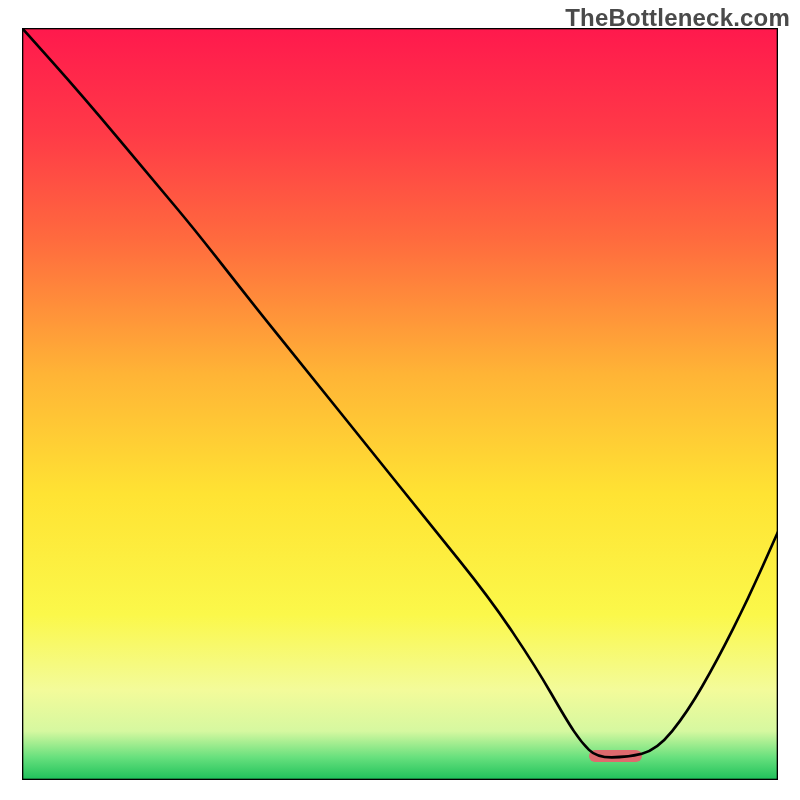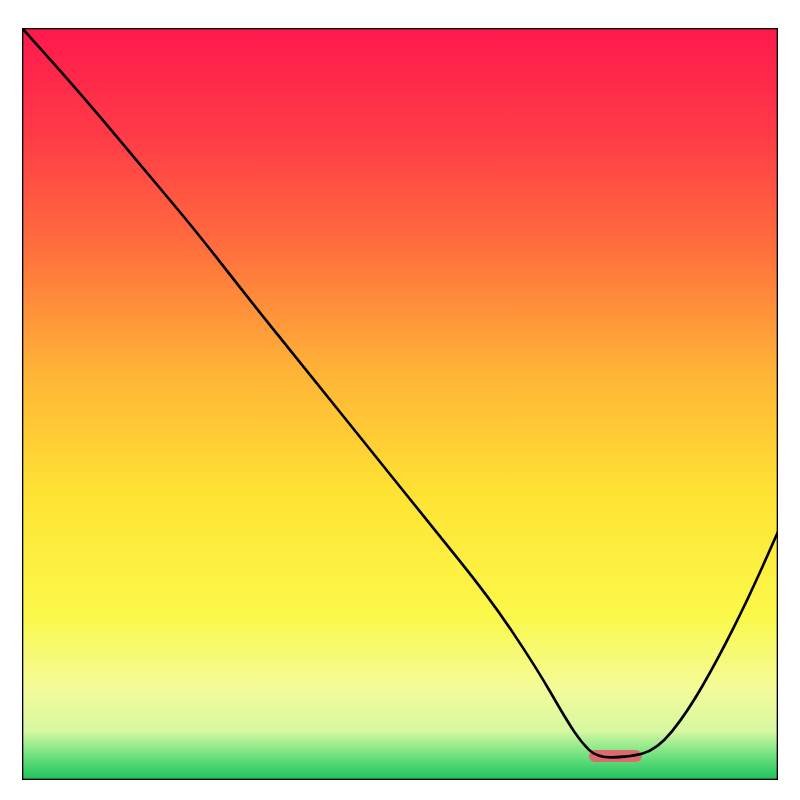--- a/index.html
+++ b/index.html
@@ -36,20 +36,21 @@
   .plot svg {
     display: block;
     width: 756px;
     height: 752px;
   }
 </style>
 </head>
 <body>
 
 <div class="stage">
+  <div class="watermark">TheBottleneck.com</div>
 
   <div class="plot">
     <svg viewBox="0 0 100 100" preserveAspectRatio="none">
       <defs>
         <linearGradient id="bg-grad" x1="0" y1="0" x2="0" y2="1">
             <stop offset="0%" stop-color="#ff194d"></stop>
             <stop offset="14.000000000000002%" stop-color="#ff3a47"></stop>
             <stop offset="28.000000000000004%" stop-color="#ff6a3e"></stop>
             <stop offset="46%" stop-color="#ffb436"></stop>
             <stop offset="62%" stop-color="#ffe333"></stop>

